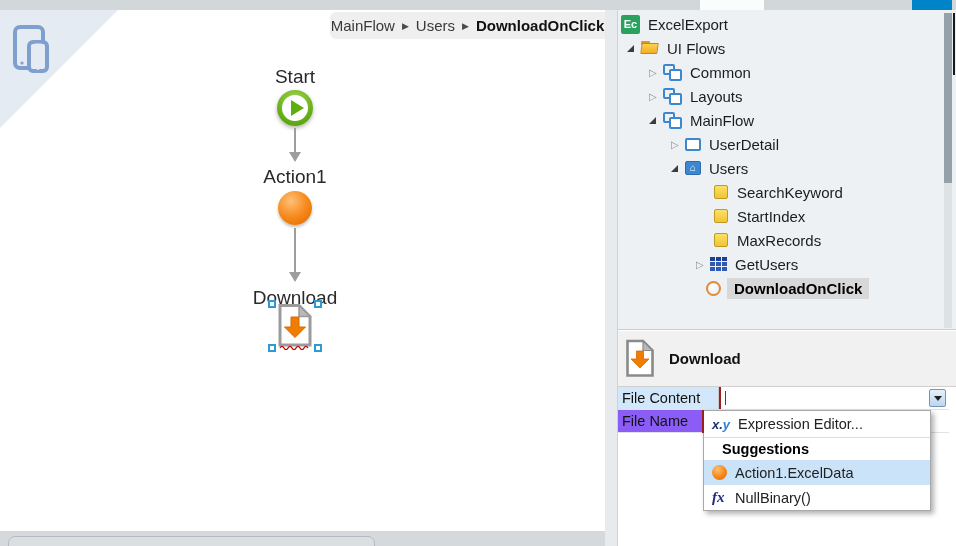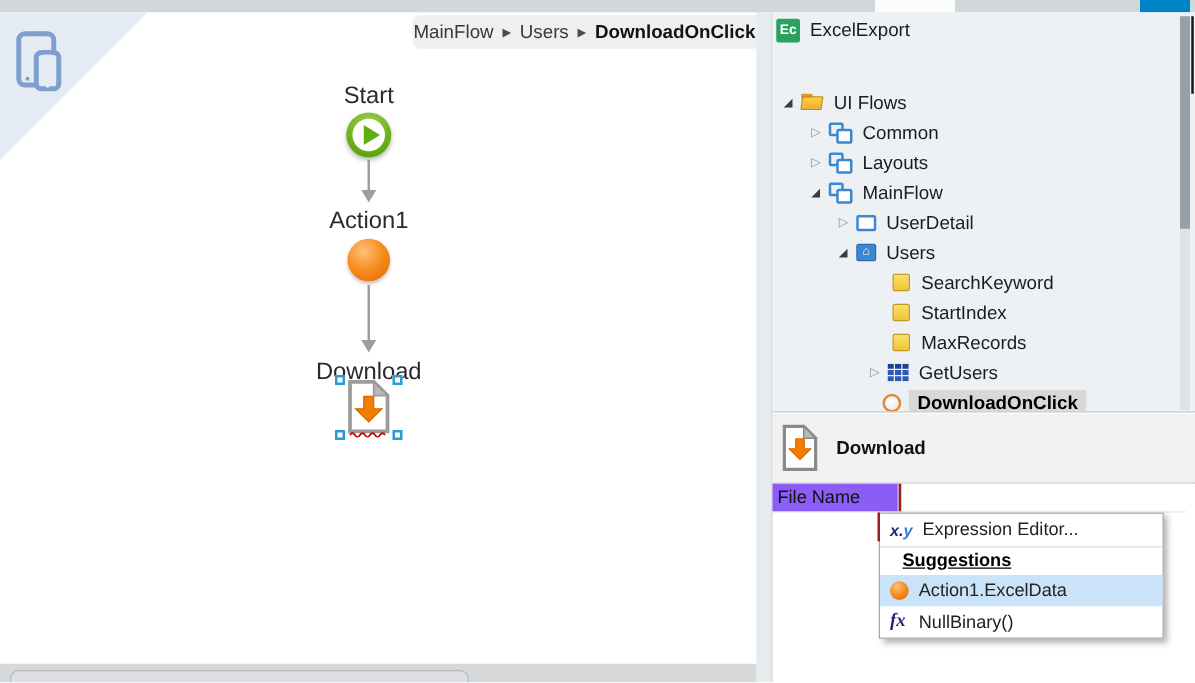--- a/index.html
+++ b/index.html
@@ -107,21 +107,21 @@
   .dd-button .tri { width:0; height:0; border-left:4px solid transparent; border-right:4px solid transparent;
     border-top:5px solid #222; }
 
   .popup { position:absolute; left:85px; top:400px; width:228px; background:#fff; border:1px solid #a8a8a8;
     box-shadow:3px 3px 5px rgba(0,0,0,.30); z-index:5; }
   .popup .red-edge { position:absolute; left:-2px; top:-1px; width:2px; height:23px; background:#9c1f1f; }
   .pop-row { display:flex; align-items:center; font-size:14.5px; color:#222; }
   .pop-editor { height:27px; padding-left:8px; border-bottom:1px solid #dddddd; }
   .icon-xy { width:26px; flex:0 0 26px; font-size:13px; font-weight:bold; font-style:italic; }
   .icon-xy .xa { color:#1c2f73; } .icon-xy .xb { color:#2f7fd6; }
-  .pop-sughdr { height:22px; padding-left:18px; font-weight:bold; font-size:14.5px; color:#000;text-decoration:underline; }
+  .pop-sughdr { height:22px; padding-left:18px; font-weight:bold; font-size:14.5px; color:#000; }
   .pop-item { height:25px; padding-left:8px; }
   .pop-item.hl { background:#cbe3f8; }
   .icon-sphere { width:15px; height:15px; border-radius:50%;
     background:radial-gradient(circle at 38% 30%, #ffc077, #f68a1d 50%, #e66f00 88%); margin-right:8px; }
   .icon-fx { width:23px; flex:0 0 23px; font-family:"Liberation Serif", serif; font-style:italic; font-weight:bold;
     font-size:15px; color:#23277d; }
 </style>
 </head>
 <body>
 
@@ -190,21 +190,21 @@
 
   <div class="right-panel">
 
     <div class="tree">
 
       <div class="trow" style="padding-left:3px;">
         <span class="icon-module">Ec</span>
         <span>ExcelExport</span>
       </div>
 
-      <div class="trow" style="padding-left:9px;margin-top:34px;">
+      <div class="trow" style="padding-left:9px;">
         <span class="arrow">
             <span class="open"></span>
           </span>
         <span class="icon-folder">
             <span class="back"></span>
             <span class="front"></span>
           </span>
         <span>UI Flows</span>
       </div>
 
@@ -307,20 +307,29 @@
       <svg class="doc" width="30" height="39" viewBox="0 0 30 39">
         <path d="M2.5 2 H18 L27.5 11.5 V36.5 H2.5 Z" fill="#ffffff" stroke="#8a8a8a" stroke-width="2.6"></path>
         <path d="M18 2 V11.5 H27.5 Z" fill="#b9b9b9" stroke="#8a8a8a" stroke-width="1.2"></path>
         <path d="M11.5 12 H18.5 V20 H24 L15 29 L6 20 H11.5 Z" fill="#f07c00" stroke="#d86a00" stroke-width="0.8"></path>
       </svg>
       <span class="title">Download</span>
     </div>
 
     <div class="prop-grid">
       <div class="prow">
+        <div class="pcell-label sel">File Content</div>
+        <div class="pcell-value">
+          <div class="caret"></div>
+          <div class="dd-button">
+              <div class="tri"></div>
+            </div>
+        </div>
+      </div>
+      <div class="prow">
         <div class="pcell-label">File Name</div>
         <div class="pcell-value"></div>
       </div>
     </div>
 
     <div class="popup">
       <div class="red-edge"></div>
       <div class="pop-row pop-editor">
         <span class="icon-xy"><span class="xa">x.</span><span class="xb">y</span></span>
         <span>Expression Editor...</span>

